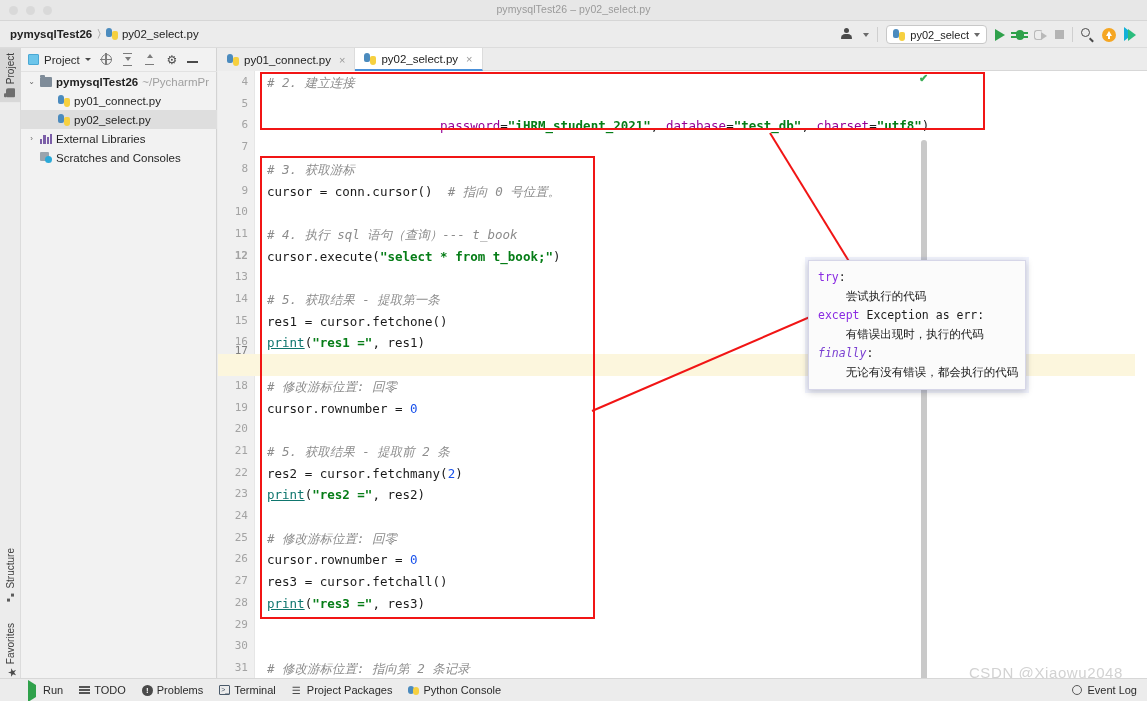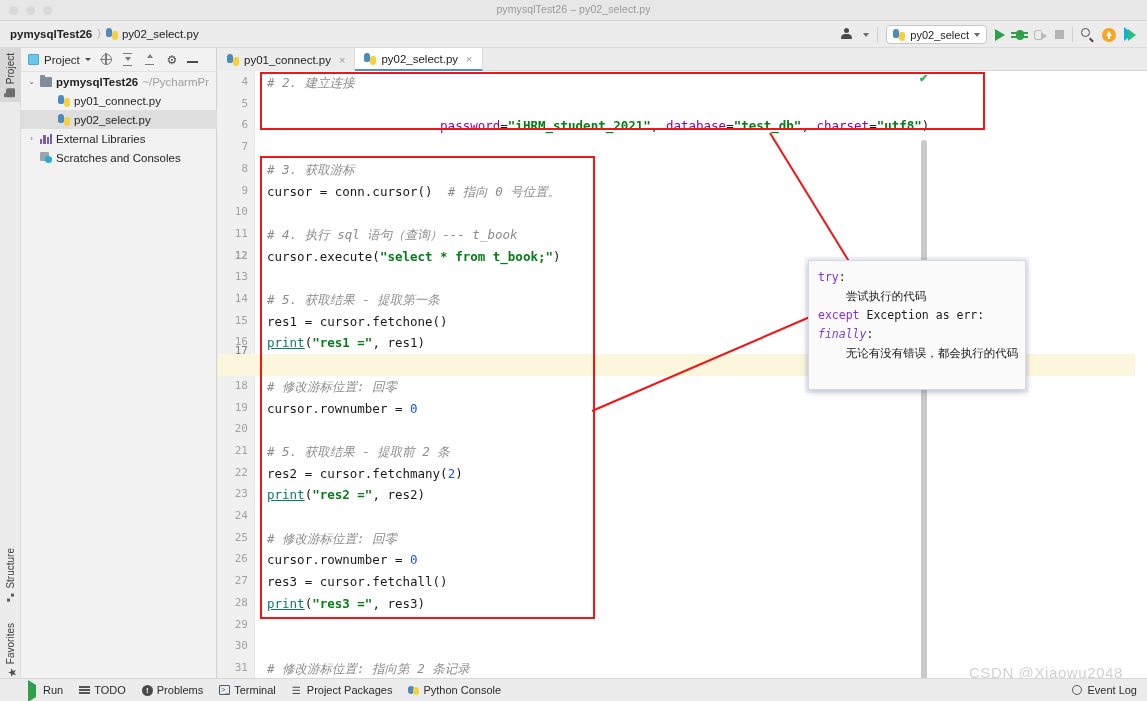--- a/index.html
+++ b/index.html
@@ -468,20 +468,21 @@
       </marker>
     </defs>
     <line x1="770" y1="133" x2="858" y2="276" stroke="#f11515" stroke-width="2" marker-end="url(#ah)"></line>
     <line x1="592" y1="411" x2="847" y2="301" stroke="#f11515" stroke-width="2" marker-end="url(#ah)"></line>
   </svg>
 
   <div class="popup">
     <div class="pline"><span class="pkw">try</span><span>:</span></div>
     <div class="pline">    尝试执行的代码</div>
     <div class="pline"><span class="pkw">except</span><span> Exception as err:</span></div>
+    <div class="pline">    有错误出现时，执行的代码</div>
     <div class="pline"><span class="pkw2">finally</span><span>:</span></div>
     <div class="pline">    无论有没有错误，都会执行的代码</div>
   </div>
 
   <div class="watermark">CSDN @Xiaowu2048</div>
 
   <div class="gapfill"></div>
   <div class="bottombar">
     <span class="bb-item">
       <span class="bb-ic"><span class="ic-run"></span></span>

